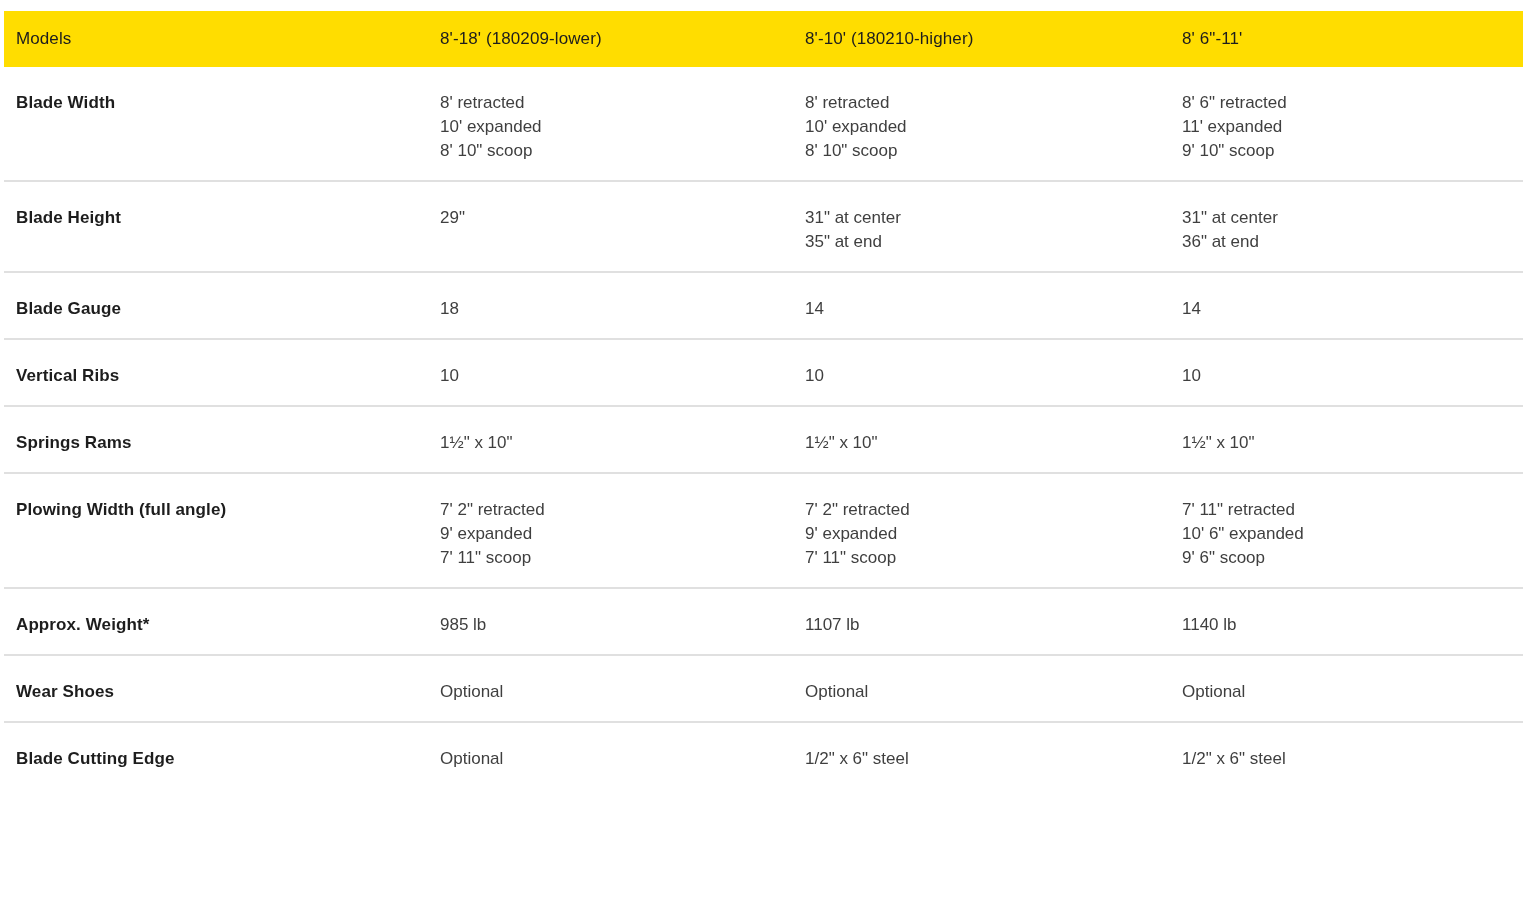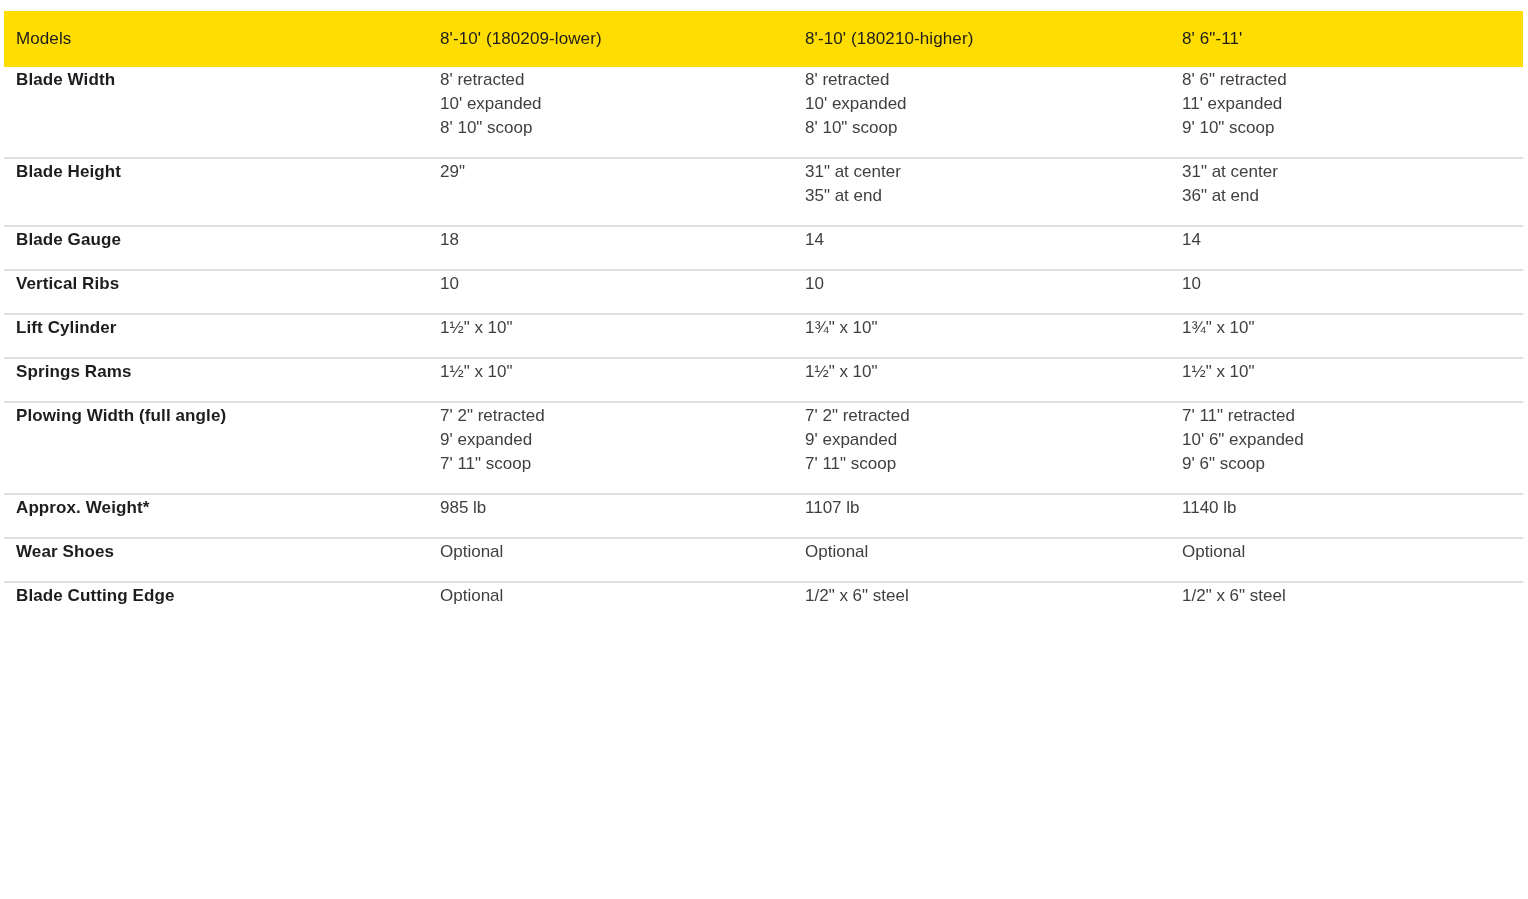--- a/index.html
+++ b/index.html
@@ -30,21 +30,21 @@
     color: var(--label-color);
     padding: 16px 12px;
     line-height: 24px;
     letter-spacing: 0.1px;
   }
   tbody tr { border-bottom: 2px solid var(--separator); }
   tbody tr:last-child { border-bottom: none; }
   tbody th, tbody td {
     text-align: left;
     vertical-align: top;
-    padding: 1px 12px 17px 12px;
+    padding: 24px 12px 17px 12px;
     font-size: 17px;
     line-height: 24px;
   }
   tbody th {
     font-weight: bold;
     color: var(--label-color);
     letter-spacing: 0.1px;
   }
   tbody td {
     font-weight: normal;
@@ -59,21 +59,21 @@
   <table class="spec">
     <colgroup>
       <col style="width:424px">
       <col style="width:365px">
       <col style="width:377px">
       <col>
     </colgroup>
     <thead>
       <tr>
         <th>Models</th>
-        <th>8'-10' (180209-lower)</th>
+        <th>8'-18' (180209-lower)</th>
         <th>8'-10' (180210-higher)</th>
         <th>8' 6"-11'</th>
       </tr>
     </thead>
     <tbody>
       <tr>
         <th>Blade Width</th>
         <td>
           <div class="ln">8' retracted</div>
           <div class="ln">10' expanded</div>
@@ -119,32 +119,20 @@
       <tr>
         <th>Vertical Ribs</th>
         <td>
             <div class="ln">10</div>
           </td>
         <td>
             <div class="ln">10</div>
           </td>
         <td>
             <div class="ln">10</div>
-          </td>
-      </tr>
-      <tr>
-        <th>Lift Cylinder</th>
-        <td>
-            <div class="ln">1½" x 10"</div>
-          </td>
-        <td>
-            <div class="ln">1¾" x 10"</div>
-          </td>
-        <td>
-            <div class="ln">1¾" x 10"</div>
           </td>
       </tr>
       <tr>
         <th>Springs Rams</th>
         <td>
             <div class="ln">1½" x 10"</div>
           </td>
         <td>
             <div class="ln">1½" x 10"</div>
           </td>

